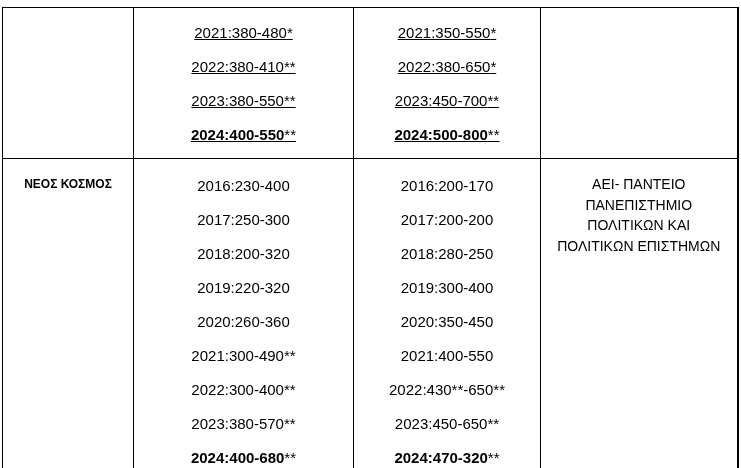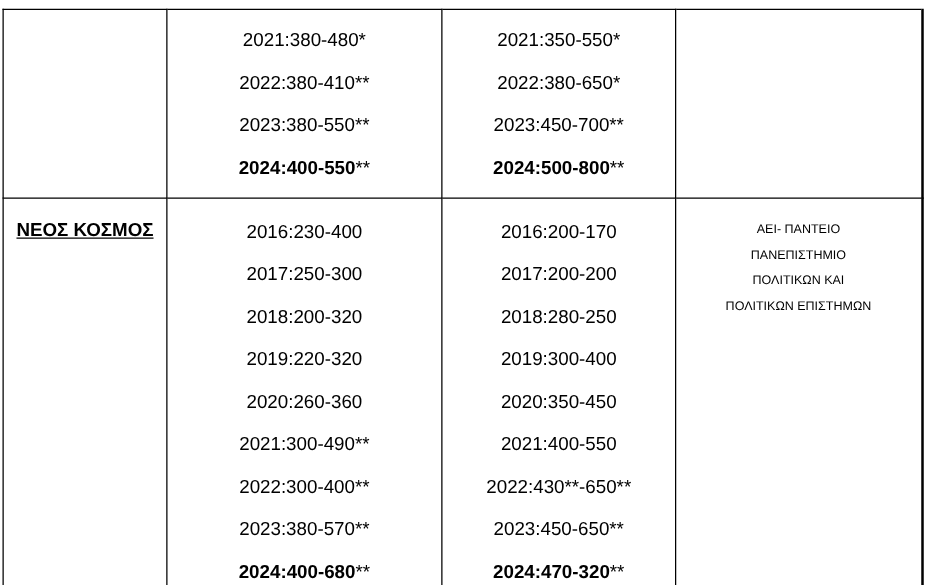--- a/index.html
+++ b/index.html
@@ -22,36 +22,35 @@
     border-bottom: 3px solid #000;
   }
   td {
     border: 1px solid #000;
     padding: 0;
     vertical-align: top;
     text-align: center;
     font-size: 15px;
     overflow: hidden;
   }
-  tr.r1 { height: 143px; }
+  tr.r1 { height: 143px; text-decoration: underline; }
   tr.r2 { height: 315px; }
   .pad1 { padding-top: 14px; }
   .pad2 { padding-top: 16px; }
   p.val { margin: 0 0 13px 0; line-height: 21px; white-space: nowrap; }
   p.val.b .t { font-weight: bold; }
   .area-label {
     padding-top: 15px;
     font-weight: bold;
-    font-size: 15px;
+    font-size: 12px;
     line-height: 21px;
-    text-decoration: underline;
   }
   .uni {
     padding-top: 15px;
-    font-size: 10px;
+    font-size: 14px;
     line-height: 20.5px;
   }
 </style>
 </head>
 <body>
 
 <table class="rent">
   <colgroup>
     <col style="width:131px">
     <col style="width:220px">

